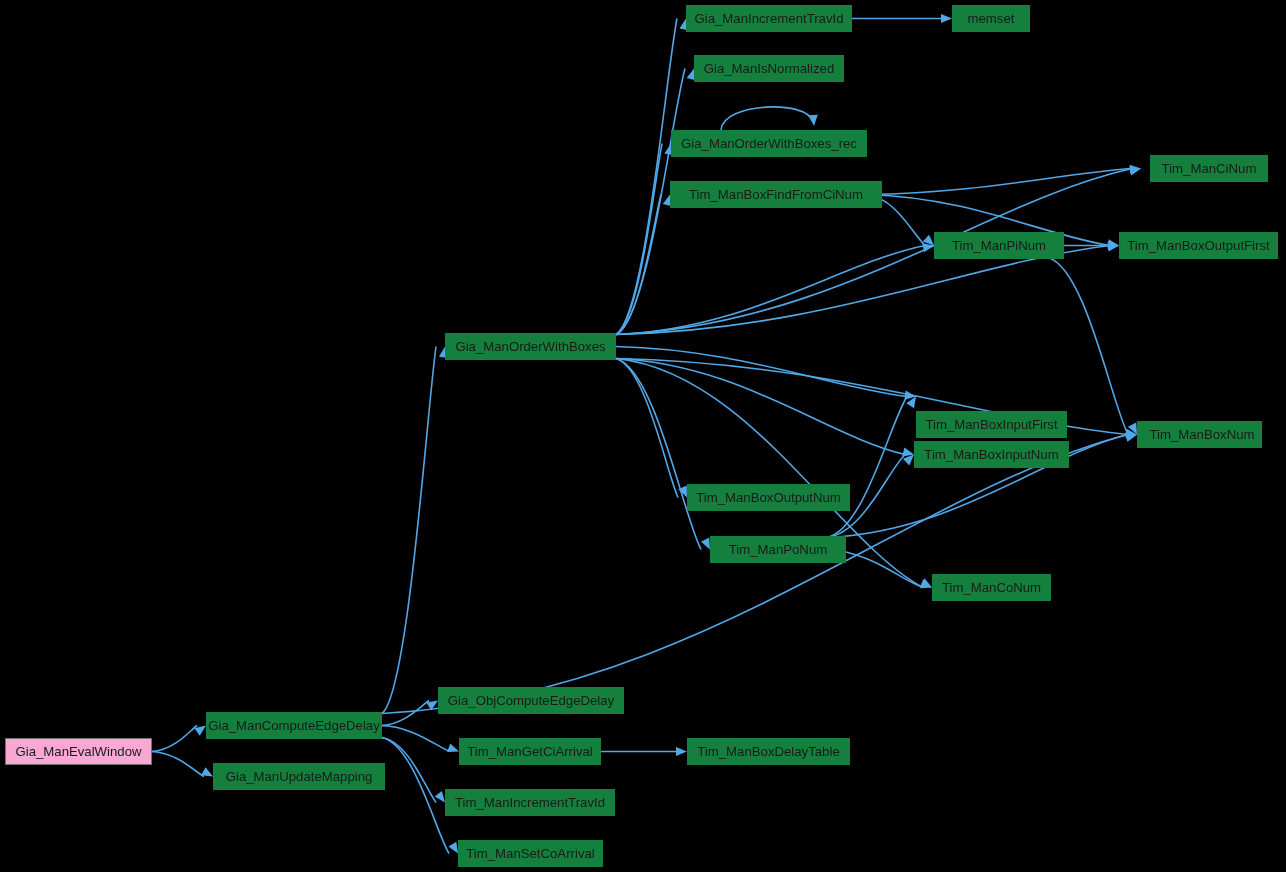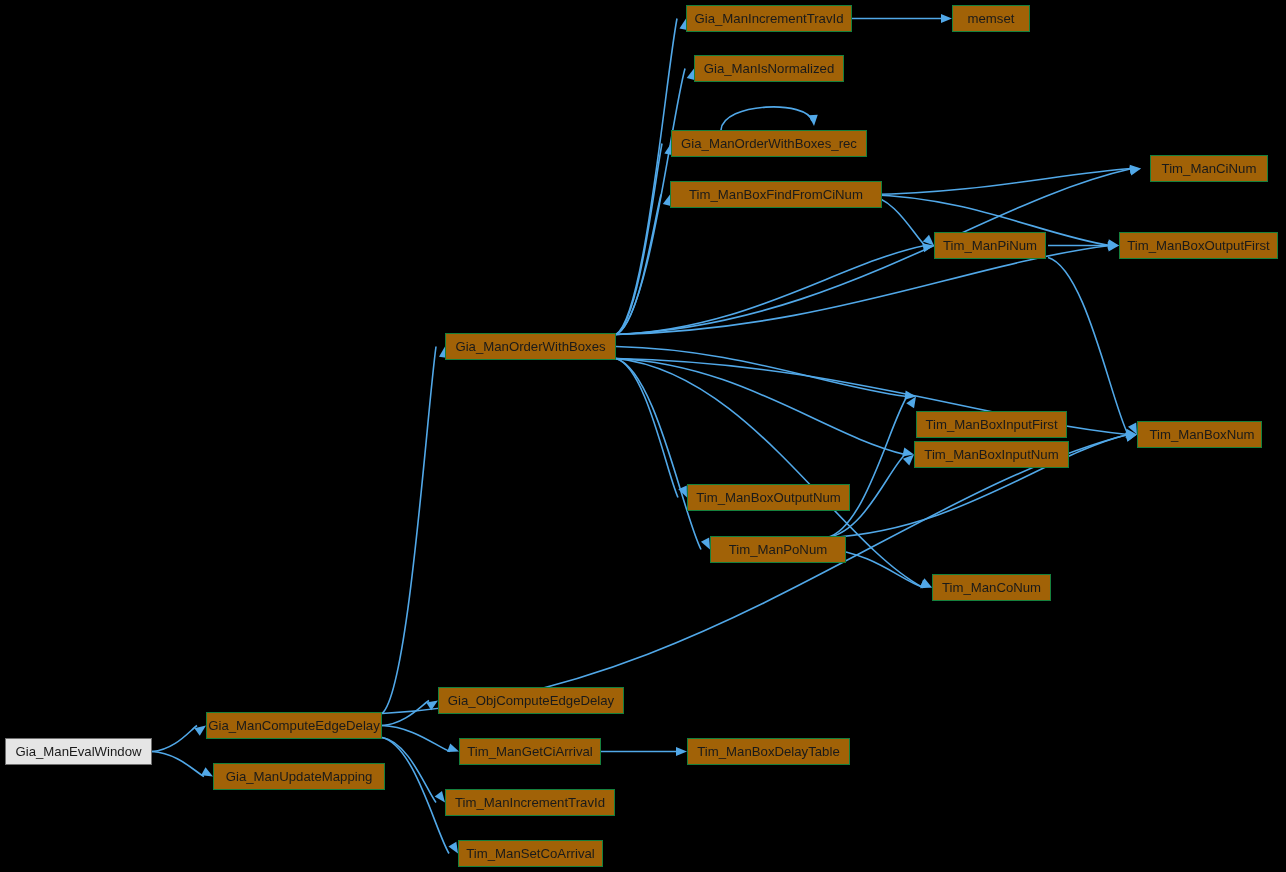--- a/index.html
+++ b/index.html
@@ -19,35 +19,35 @@
   #edge-layer {
     position: absolute;
     left: 0;
     top: 0;
     width: 1286px;
     height: 872px;
   }
   .node {
     position: absolute;
     box-sizing: border-box;
-    background: #a16207;
+    background: #15803d;
     border: 1px solid #15803d;
     color: #1a1a1a;
     font-size: 13.2px;
     line-height: 1;
     display: flex;
     align-items: center;
     justify-content: center;
     white-space: nowrap;
     padding: 0 7px;
     height: 27px;
     z-index: 5;
   }
   .node.highlight {
-    background: #e5e5e5;
+    background: #f9a8d4;
     border: 1px solid #707070;
   }
   .edge-path {
     fill: none;
     stroke: #51a8e8;
     stroke-width: 1.6;
   }
   .edge-head {
     fill: #51a8e8;
     stroke: none;
@@ -137,21 +137,21 @@
       </div>
       <div class="node" style="left: 671px; top: 130px; width: 196px;">
         <span>Gia_ManOrderWithBoxes_rec</span>
       </div>
       <div class="node" style="left: 1141px; top: 155px; width: 118px; margin-left: 9px;">
         <span>Tim_ManCiNum</span>
       </div>
       <div class="node" style="left: 670px; top: 181px; width: 212px;">
         <span>Tim_ManBoxFindFromCiNum</span>
       </div>
-      <div class="node" style="left: 934px; top: 232px; width: 112px;">
+      <div class="node" style="left: 934px; top: 232px; width: 130px;">
         <span>Tim_ManPiNum</span>
       </div>
       <div class="node" style="left: 1119px; top: 232px; width: 159px;">
         <span>Tim_ManBoxOutputFirst</span>
       </div>
       <div class="node" style="left: 445px; top: 333px; width: 171px;">
         <span>Gia_ManOrderWithBoxes</span>
       </div>
       <div class="node" style="left: 916px; top: 383px; width: 151px; margin-top: 28px;">
         <span>Tim_ManBoxInputFirst</span>

